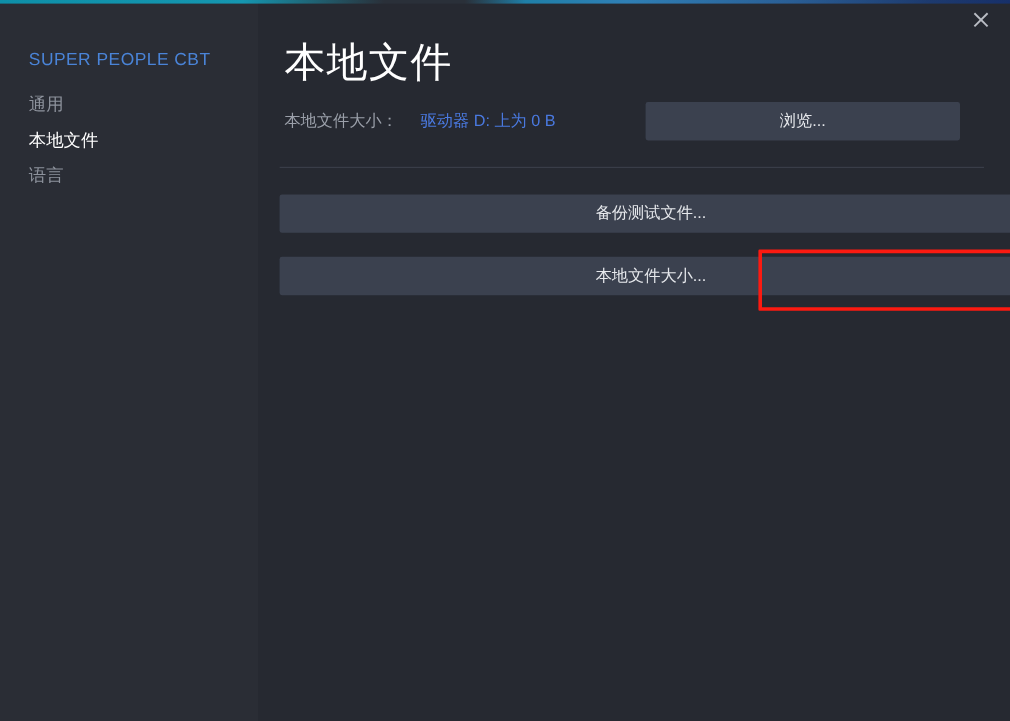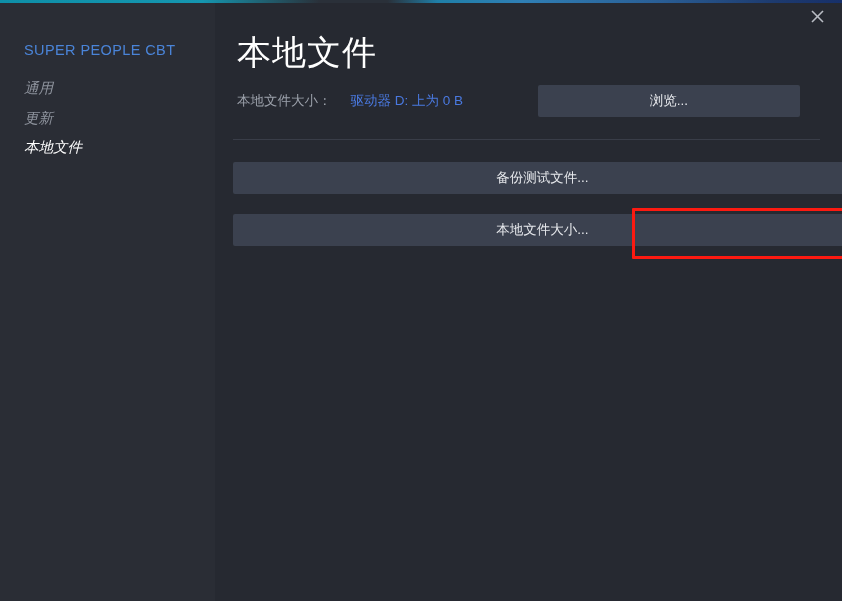--- a/index.html
+++ b/index.html
@@ -54,21 +54,20 @@
     letter-spacing: 0.4px;
     color: #4a84d8;
     white-space: nowrap;
   }
 
   #sidebar-nav {
     position: absolute;
     left: 24px;
     top: 78px;
     width: 170px;
-    font-style: italic;
   }
 
   .nav-item {
     font-size: 14.5px;
     line-height: 20px;
     height: 20px;
     margin-bottom: 9.5px;
     color: #8e939d;
     white-space: nowrap;
     cursor: pointer;
@@ -199,22 +198,22 @@
 
 <div id="app">
 
   <div id="top-accent"></div>
 
   <div id="sidebar">
     <div id="sidebar-title">SUPER PEOPLE CBT</div>
 
     <div id="sidebar-nav">
       <div class="nav-item">通用</div>
-      <div class="nav-item">更新</div>
       <div class="nav-item selected">本地文件</div>
+      <div class="nav-item">语言</div>
     </div>
   </div>
 
   <div id="content">
 
     <div id="close-button">
       <svg width="13" height="13" viewBox="0 0 13 13" aria-hidden="true">
         <line x1="1" y1="1" x2="12" y2="12" stroke="#b9bcc4" stroke-width="1.6"></line>
         <line x1="12" y1="1" x2="1" y2="12" stroke="#b9bcc4" stroke-width="1.6"></line>
       </svg>

